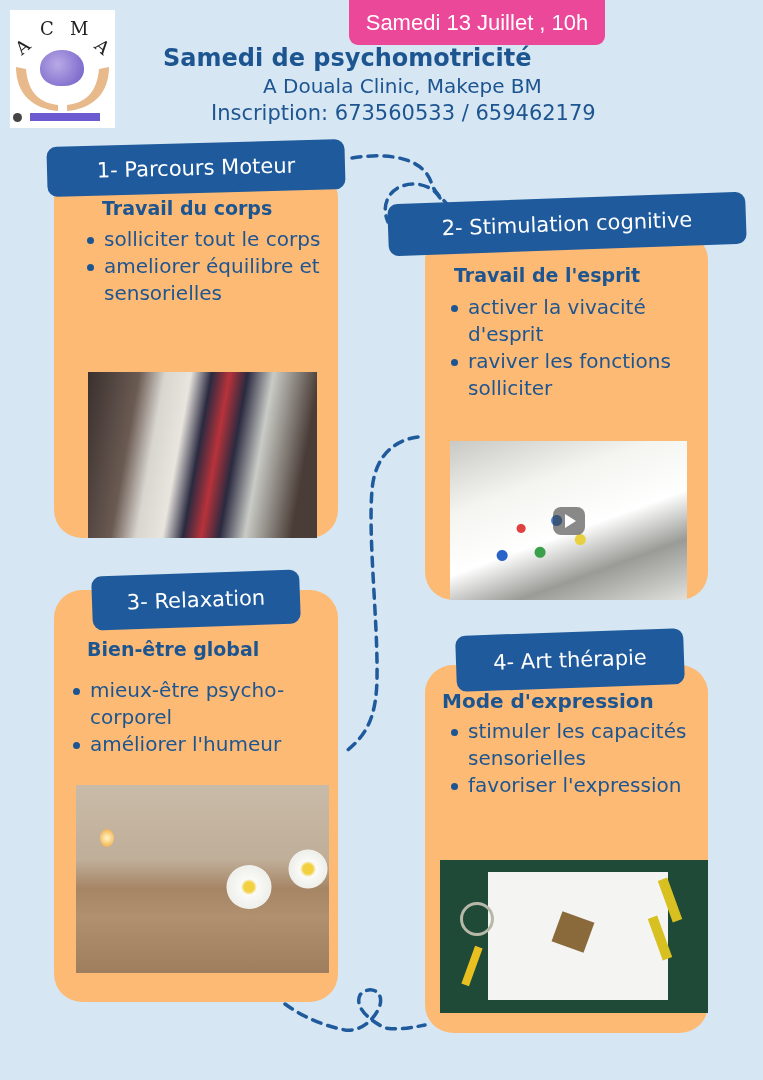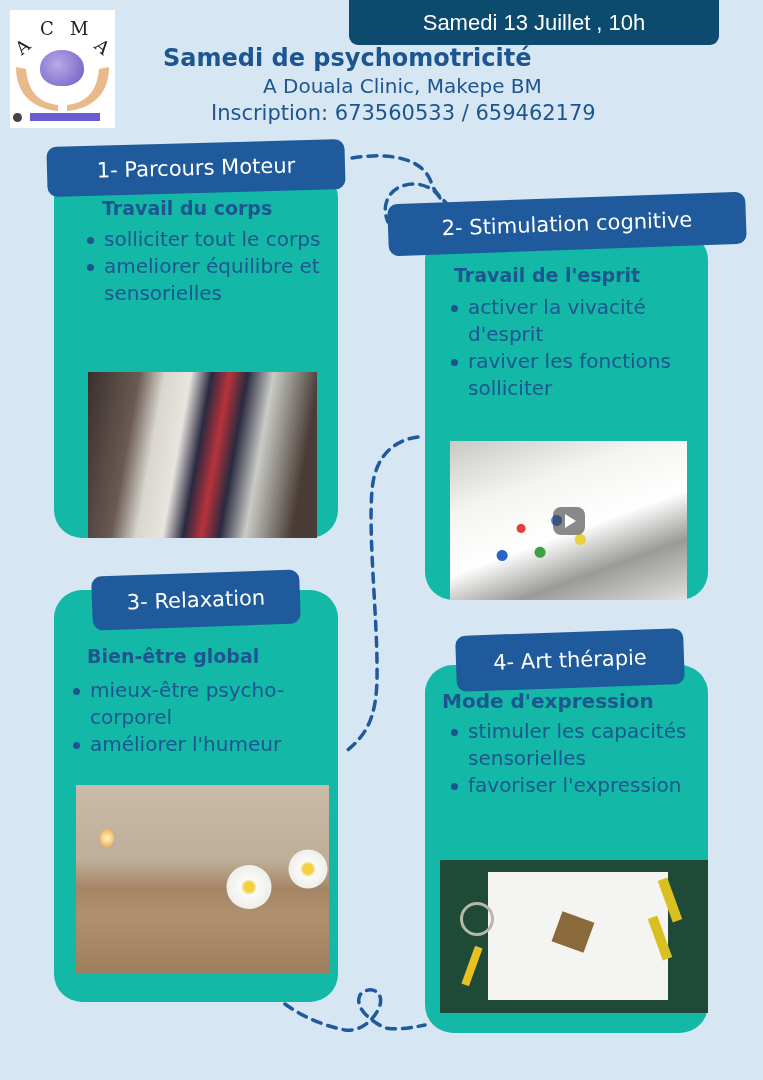--- a/index.html
+++ b/index.html
@@ -5,25 +5,25 @@
   html,body{margin:0;padding:0;}
   body{width:763px;height:1080px;background:#d6e6f2;position:relative;overflow:hidden;font-family:"DejaVu Sans","Liberation Sans",sans-serif;color:#1d5591;}
   .abs{position:absolute;}
   .logo{left:10px;top:10px;width:105px;height:118px;background:#ffffff;overflow:hidden;}
   .logo .letters{position:absolute;top:4px;left:0;width:105px;height:40px;font-family:"DejaVu Serif",serif;font-size:18px;color:#222;}
   .logo .letters span{position:absolute;}
   .hands{position:absolute;left:4px;top:55px;width:97px;height:48px;}
   .brain{position:absolute;left:30px;top:40px;width:44px;height:36px;border-radius:50% 50% 45% 45%;background:radial-gradient(circle at 40% 40%,#b9a9e6,#6d5bc4);}
   .logo .sub{position:absolute;left:20px;top:103px;width:70px;height:8px;background:#6b5bd0;}
   .logo .circ{position:absolute;left:3px;top:103px;width:9px;height:9px;border-radius:50%;background:#444;}
-  .date-pill{left:349px;top:0;width:370px;height:45px;background:#0c4a6e;border-radius:0 0 9px 9px;color:#fff;font-size:22px;display:flex;align-items:center;justify-content:center;font-family:"Liberation Sans",sans-serif;}
+  .date-pill{left:349px;top:0;width:256px;height:45px;background:#ec4899;border-radius:0 0 9px 9px;color:#fff;font-size:22px;display:flex;align-items:center;justify-content:center;font-family:"Liberation Sans",sans-serif;}
   .title{left:163px;top:44px;font-size:24px;font-weight:bold;font-family:"DejaVu Sans",sans-serif;white-space:nowrap;}
   .loc{left:263px;top:74px;font-size:20px;font-family:"DejaVu Sans",sans-serif;white-space:nowrap;}
   .insc{left:211px;top:101px;font-size:21px;font-family:"DejaVu Sans",sans-serif;white-space:nowrap;}
-  .card{background:#14b8a6;border-radius:28px;}
+  .card{background:#fdba74;border-radius:28px;}
   .pill{background:#1e5a9c;color:#fff;border-radius:10px;font-size:21px;display:flex;align-items:center;justify-content:center;white-space:nowrap;font-family:"DejaVu Sans",sans-serif;}
   .h{font-weight:bold;font-size:19px;white-space:nowrap;font-family:"DejaVu Sans",sans-serif;}
   ul{list-style:none;margin:0;padding:0;}
   li{position:relative;padding-left:20px;font-size:20px;line-height:27px;font-family:"DejaVu Sans",sans-serif;}
   li::before{content:"";position:absolute;left:3px;top:11px;width:7px;height:7px;border-radius:50%;background:#1d5591;}
   .photo{overflow:hidden;}
   svg.dash{position:absolute;left:0;top:0;}
 </style>
 </head>
 <body>
@@ -82,21 +82,21 @@
     <div class="abs" style="left:103px;top:66px;width:32px;height:28px;border-radius:8px;background:rgba(60,60,60,0.6);">
       <div style="position:absolute;left:12px;top:7px;width:0;height:0;border-left:11px solid #fff;border-top:7px solid transparent;border-bottom:7px solid transparent;"></div>
     </div>
   </div>
 </div>
 <div class="abs pill" style="left:388px;top:198px;width:358px;height:52px;transform:rotate(-2deg);">
   <span>2- Stimulation cognitive</span>
 </div>
 
 <div class="abs card" style="left:54px;top:590px;width:284px;height:412px;">
-  <div class="abs h" style="left:33px;top:48px;margin-top:7px;">Bien-être global</div>
+  <div class="abs h" style="left:33px;top:48px;">Bien-être global</div>
   <ul class="abs" style="left:16px;top:87px;width:290px;">
     <li>mieux-être psycho-corporel</li>
     <li>améliorer l'humeur</li>
   </ul>
   <div class="abs photo" style="left:22px;top:195px;width:253px;height:188px;background:linear-gradient(180deg,#c9bba9 0%,#bfae98 40%,#a68565 55%,#b0906e 70%,#9e7e5e 100%);">
     <div class="abs" style="left:24px;top:44px;width:14px;height:18px;border-radius:50%;background:radial-gradient(circle,#fff6c8,#f0a030);"></div>
     <div class="abs" style="left:150px;top:80px;width:46px;height:44px;border-radius:50%;background:radial-gradient(circle,#f2d040 5px,#fafaf8 8px,#eeeeea 22px,transparent 23px);"></div>
     <div class="abs" style="left:212px;top:64px;width:40px;height:40px;border-radius:50%;background:radial-gradient(circle,#f2d040 5px,#fafaf8 8px,#eeeeea 19px,transparent 20px);"></div>
   </div>
 </div>

